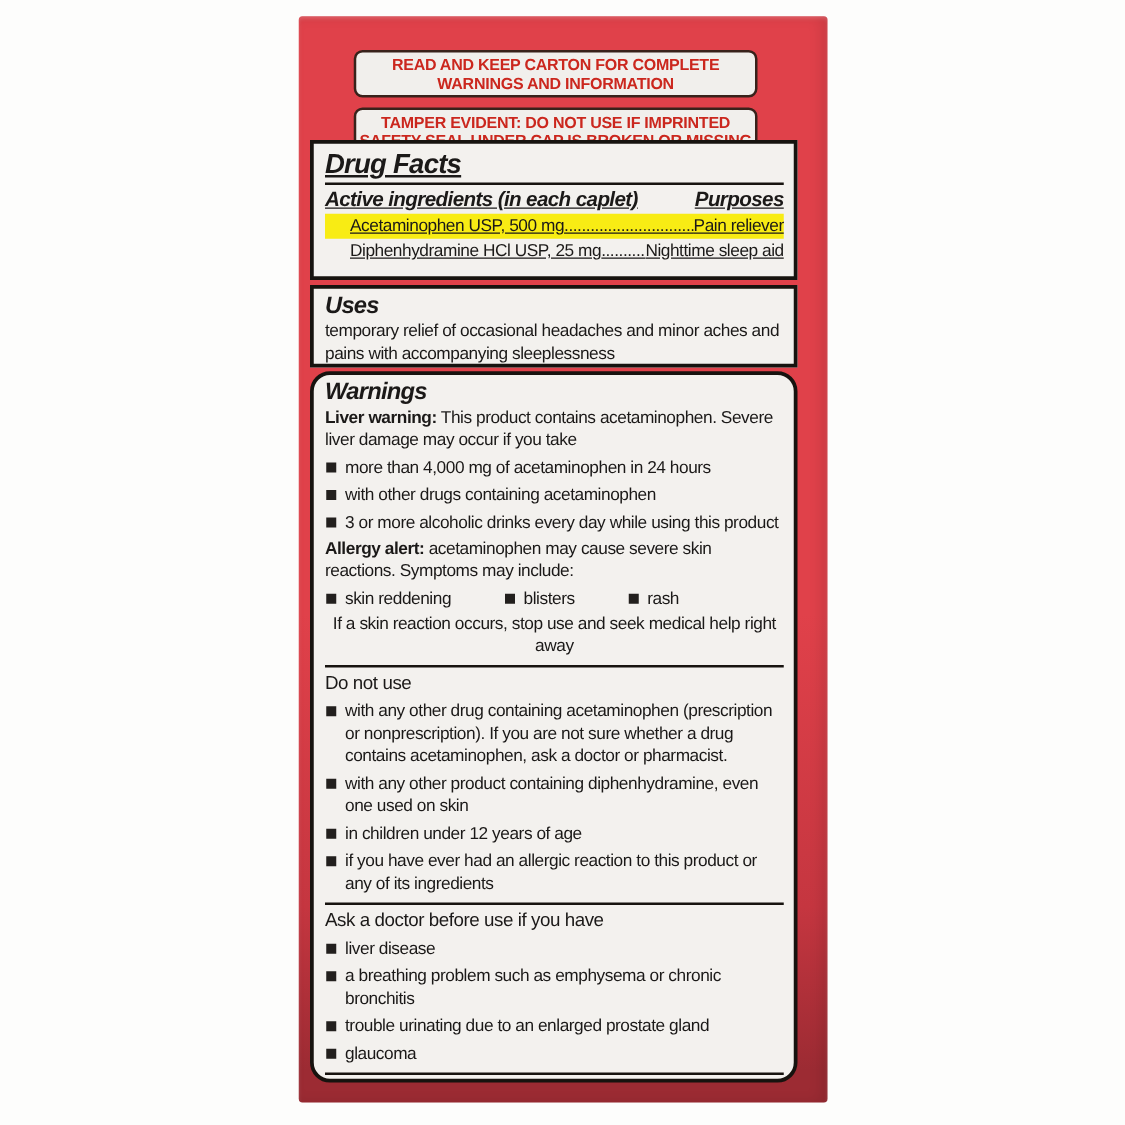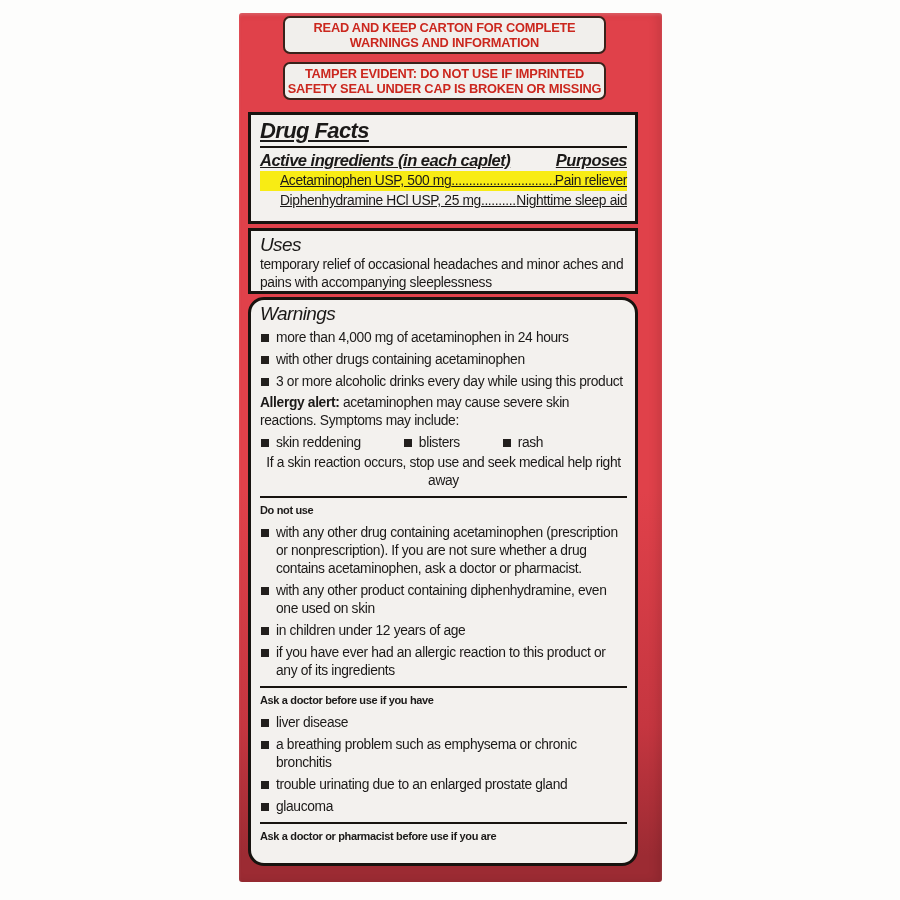--- a/index.html
+++ b/index.html
@@ -4,43 +4,43 @@
 <style>
   html,body{margin:0;padding:0;width:900px;height:900px;background:#fdfdfc;overflow:hidden;
     font-family:"Liberation Sans","DejaVu Sans",sans-serif;}
   .stage{position:relative;width:900px;height:900px;}
   .carton{position:absolute;left:239px;top:13px;width:423px;height:869px;border-radius:3px;
     background:linear-gradient(180deg,var(--carton-red,#e8484f) 0%,var(--carton-red,#df3f48) 55%,#c53640 82%,var(--carton-red-dark,#9c2b33) 97%);
     box-shadow:inset -5px 0 10px rgba(0,0,0,.10), inset 0 2px 3px rgba(255,255,255,.18);}
   
   .notice{position:absolute;left:44px;width:323px;height:38px;background:#f1efec;
     border:2px solid #39221b;border-radius:7px;display:flex;flex-direction:column;
-    justify-content:center;box-sizing:border-box;}
+    justify-content:center;box-sizing:border-box;margin-top:24px;}
   .notice-line{text-align:center;color:var(--notice-text,#cb271e);font-weight:bold;
     font-size:12.8px;line-height:15.5px;letter-spacing:-0.2px;white-space:nowrap;}
   
   .panel{position:absolute;left:9px;width:390px;background:var(--panel-bg,#f3f1ee);
     border:3px solid #17130f;box-sizing:border-box;padding:2px 8px 4px 9px;
     color:var(--ink,#1b1918);overflow:hidden;}
   .p-drug{top:99px;height:112px;text-decoration:underline;}
   .p-uses{top:215px;height:66px;}
   .p-warn{top:284px;height:569px;border-radius:16px;}
   .df-title{font-size:22px;font-weight:bold;font-style:italic;letter-spacing:-0.6px;line-height:27px;}
   .df-rule{border-top:2px solid #17130f;margin:2px 0 2px;}
   .ai-head{display:flex;justify-content:space-between;align-items:baseline;
     font-style:italic;font-weight:bold;font-size:16.5px;letter-spacing:-0.5px;line-height:21px;}
   .ing-row{display:flex;align-items:baseline;font-size:13.8px;letter-spacing:-0.35px;
     line-height:20px;white-space:nowrap;padding-left:20px;}
   .ing-row.hl{background:var(--highlight,#f8ec14);}
   .leader{flex:1;overflow:hidden;white-space:nowrap;min-width:8px;}
   .leader::after{content:"......................................................................................";}
-  .sec-title{font-size:19px;font-weight:normal;font-style:italic;letter-spacing:-0.6px;line-height:23px;}
+  .sec-title{font-size:19px;font-weight:bold;font-style:italic;letter-spacing:-0.6px;line-height:23px;}
   .body{font-size:13.8px;line-height:18px;letter-spacing:-0.35px;}
   .b{font-weight:bold;}
-  .head{font-size:11px;font-weight:bold;letter-spacing:-0.35px;line-height:19px;margin-top:2px;}
+  .head{font-size:15px;font-weight:normal;letter-spacing:-0.35px;line-height:19px;margin-top:2px;}
   .bullet{display:flex;margin-top:4px;}
   .sq{width:8px;height:8px;background:#221f1d;margin:5px 7px 0 1px;flex:none;}
   .btext{flex:1;}
   .inline-bullets{display:flex;margin-top:4px;}
   .inline-item{display:flex;}
   .inline-item + .inline-item{margin-left:42px;}
   .rule{border-top:2px solid #17130f;margin:6px 0 3px;}
 </style>
 </head>
 <body>
@@ -77,20 +77,23 @@
     </div>
 
     <div class="panel p-uses">
       <div class="sec-title">Uses</div>
       <div class="body">temporary relief of occasional headaches and minor aches and pains with accompanying sleeplessness</div>
     </div>
 
     <div class="panel p-warn">
       <div class="sec-title">Warnings</div>
 
+      <div class="body">
+        <span class="b">Liver warning:</span><span> This product contains acetaminophen. Severe liver damage may occur if you take</span>
+      </div>
       <div class="bullet body">
         <span class="sq"></span>
         <span class="btext">more than 4,000 mg of acetaminophen in 24 hours</span>
       </div>
       <div class="bullet body">
         <span class="sq"></span>
         <span class="btext">with other drugs containing acetaminophen</span>
       </div>
       <div class="bullet body">
         <span class="sq"></span>

